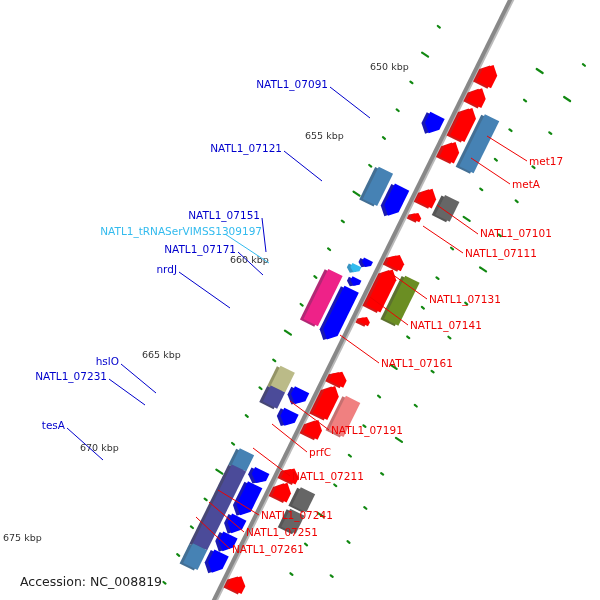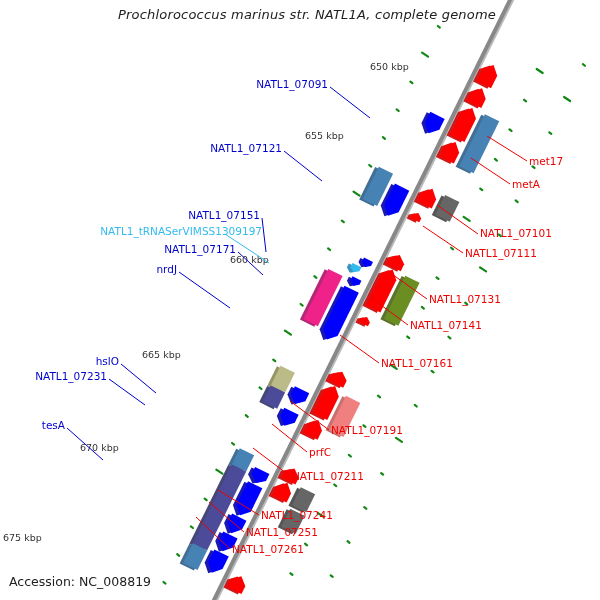--- a/index.html
+++ b/index.html
@@ -1,20 +1,20 @@
 <!DOCTYPE html>
 <html><head>
 <meta charset="utf-8">
 <style>
   html, body { margin:0; padding:0; background:#ffffff; }
   #stage { position:relative; width:600px; height:600px; overflow:hidden; background:#fff; font-family:"DejaVu Sans", sans-serif; }
   svg { position:absolute; left:0; top:0; }
   .title { position:absolute; right:104px; top:7px; font-style:italic; font-size:13px; color:#222; letter-spacing:0.2px; white-space:nowrap; }
   .footer { position:absolute; bottom:11px; font-size:12.5px; color:#222; white-space:nowrap; }
-  .footer.left { left:9px; }
+  .footer.left { left:20px; }
   .footer.right { right:10px; }
   .glabel { font-size:10.5px; }
   .kbp { font-size:9.5px; fill:#333; }
 </style>
 </head>
 <body>
 
 <div id="stage">
   <svg id="map" width="600" height="600" viewBox="0 0 600 600">
       <g>
@@ -410,15 +410,14 @@
       <text x="309" y="456" fill="#ee0000" class="glabel">prfC</text>
       <line x1="290" y1="476" x2="253" y2="448" stroke="#ee0000" stroke-width="1"></line>
       <text x="292" y="480" fill="#ee0000" class="glabel">NATL1_07211</text>
       <line x1="259" y1="515" x2="218" y2="490" stroke="#ee0000" stroke-width="1"></line>
       <text x="261" y="519" fill="#ee0000" class="glabel">NATL1_07241</text>
       <line x1="244" y1="532" x2="209" y2="502" stroke="#ee0000" stroke-width="1"></line>
       <text x="246" y="536" fill="#ee0000" class="glabel">NATL1_07251</text>
       <line x1="230" y1="549" x2="196" y2="517" stroke="#ee0000" stroke-width="1"></line>
       <text x="232" y="553" fill="#ee0000" class="glabel">NATL1_07261</text>
     </svg>
-  <div class="title">Prochlorococcus marinus str. NATL1A, complete genome</div>
   <div class="footer left">Accession: NC_008819</div>
 </div>
 
 </body></html>

